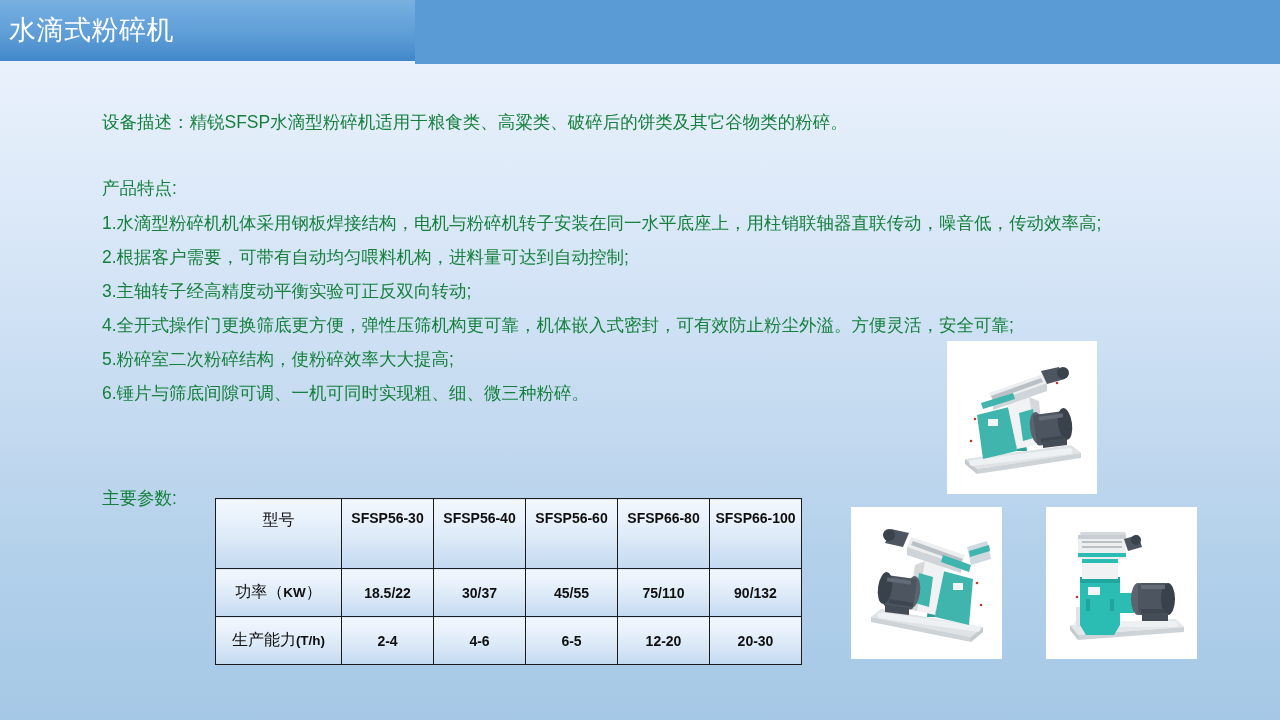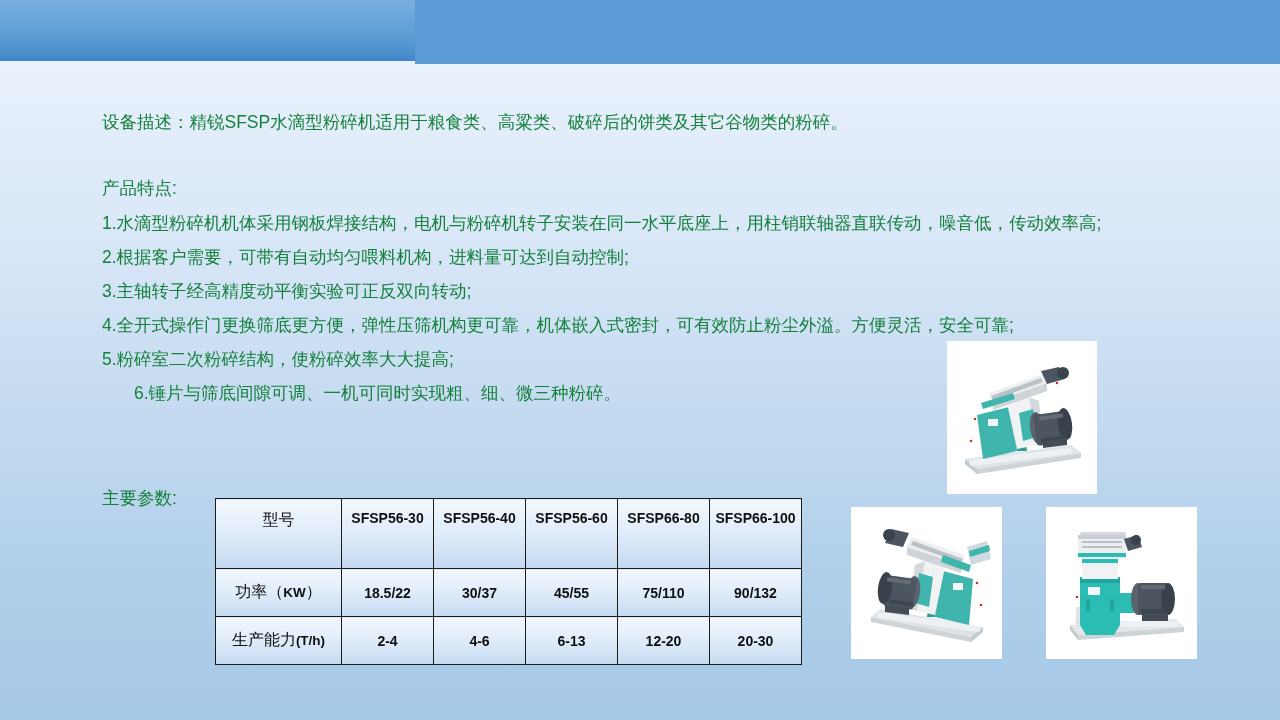--- a/index.html
+++ b/index.html
@@ -55,21 +55,21 @@
     white-space: nowrap;
   }
   #desc-line       { left: 102px; top: 111px; }
   #features-title  { left: 102px; top: 177px; }
   .feature-line    { left: 102px; }
   #feat-1 { top: 212px; }
   #feat-2 { top: 246px; }
   #feat-3 { top: 280px; }
   #feat-4 { top: 314px; }
   #feat-5 { top: 348px; }
-  #feat-6 { top: 382px; margin-left: 32px; }
+  #feat-6 { top: 382px; }
   #params-title    { left: 102px; top: 448px; margin-top: 39px; }
 
   
   #spec-table {
     position: absolute;
     left: 215px;
     top: 498px;
     border-collapse: collapse;
     table-layout: fixed;
   }
@@ -103,20 +103,21 @@
   #photo-left   { left: 851px; top: 507px; width: 151px; height: 152px; }
   #photo-right  { left: 1046px; top: 507px; width: 151px; height: 152px; }
   .photo-panel svg { display: block; width: 100%; height: 100%; }
 </style>
 </head>
 <body>
 
 <div id="header-bar">
   <div id="header-right-band"></div>
   <div id="header-left-band"></div>
+  <div id="page-title">水滴式粉碎机</div>
 </div>
 
 <div class="body-text" id="desc-line">设备描述：精锐SFSP水滴型粉碎机适用于粮食类、高粱类、破碎后的饼类及其它谷物类的粉碎。</div>
 
 <div class="body-text" id="features-title">产品特点:</div>
 
 <div class="body-text feature-line" id="feat-1">1.水滴型粉碎机机体采用钢板焊接结构，电机与粉碎机转子安装在同一水平底座上，用柱销联轴器直联传动，噪音低，传动效率高;</div>
 <div class="body-text feature-line" id="feat-2">2.根据客户需要，可带有自动均匀喂料机构，进料量可达到自动控制;</div>
 <div class="body-text feature-line" id="feat-3">3.主轴转子经高精度动平衡实验可正反双向转动;</div>
 <div class="body-text feature-line" id="feat-4">4.全开式操作门更换筛底更方便，弹性压筛机构更可靠，机体嵌入式密封，可有效防止粉尘外溢。方便灵活，安全可靠;</div>
@@ -142,21 +143,21 @@
       <td>18.5/22</td>
       <td>30/37</td>
       <td>45/55</td>
       <td>75/110</td>
       <td>90/132</td>
     </tr>
     <tr>
       <td class="row-label"><span>生产能力</span><span class="unit-small">(T/h)</span><span></span></td>
       <td>2-4</td>
       <td>4-6</td>
-      <td>6-13</td>
+      <td>6-5</td>
       <td>12-20</td>
       <td>20-30</td>
     </tr>
   </tbody>
 </table>
 
 <div class="photo-panel" id="photo-top">
   <svg viewBox="0 0 150 153" xmlns="http://www.w3.org/2000/svg">
     <rect x="0" y="0" width="150" height="153" fill="#ffffff"></rect>
 

